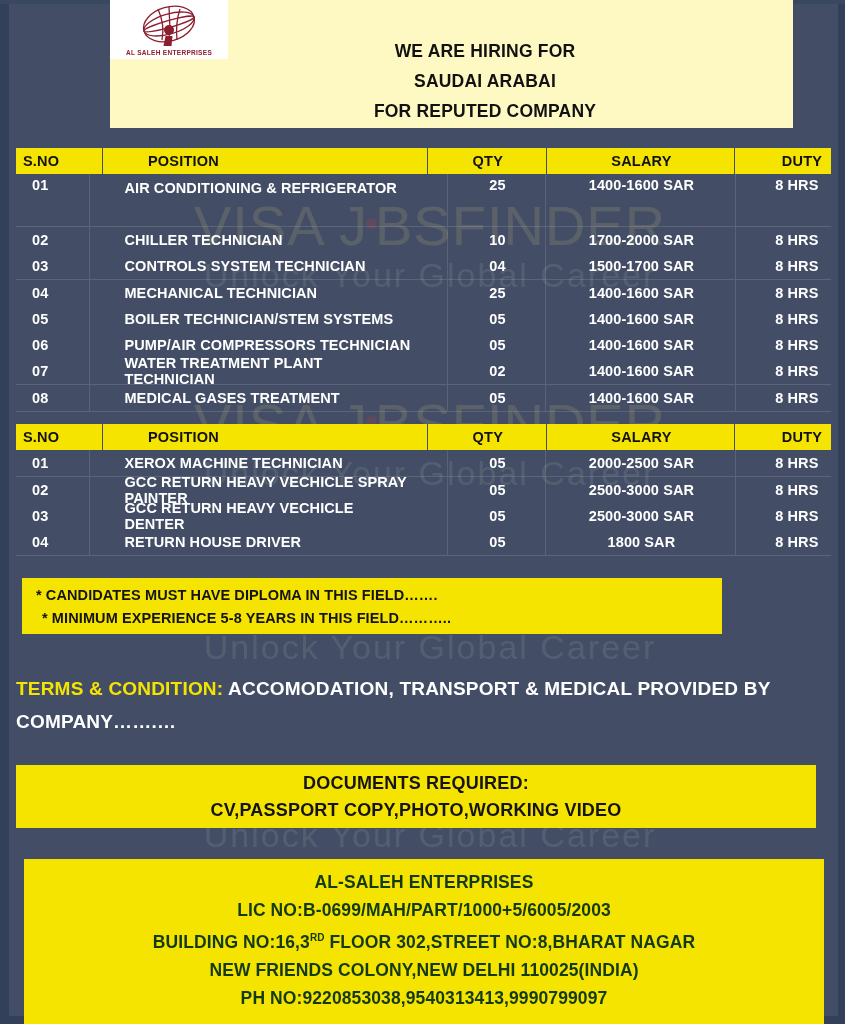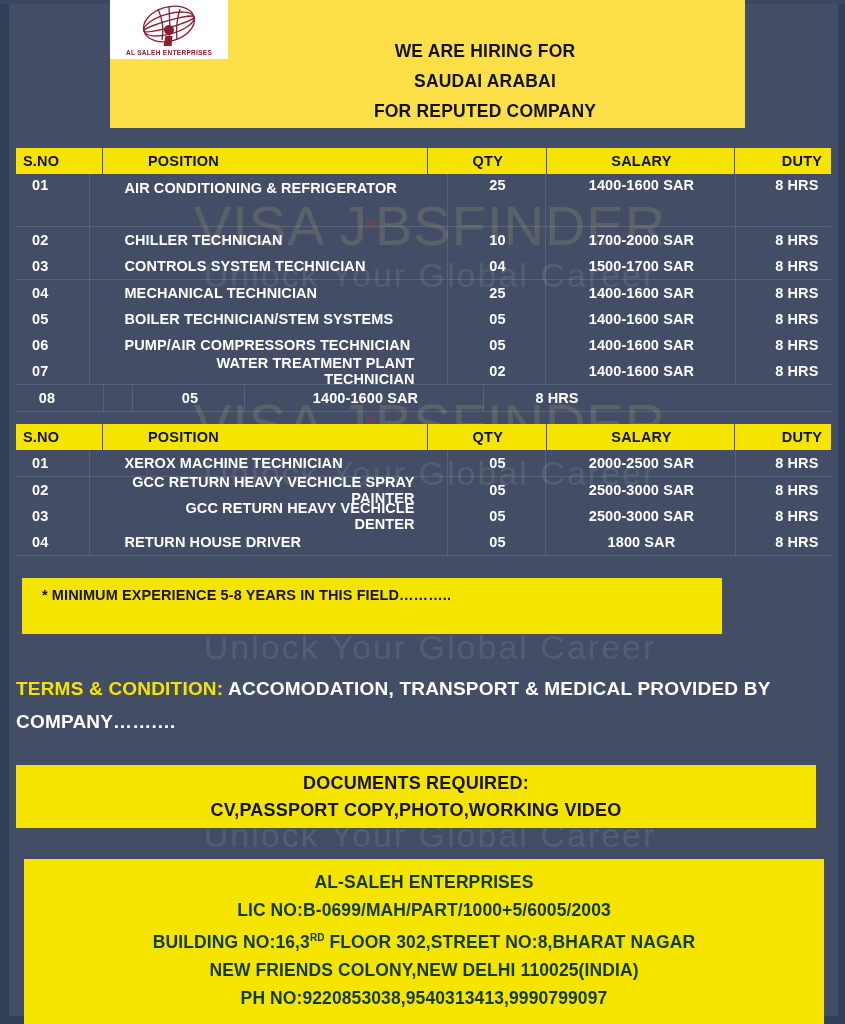--- a/index.html
+++ b/index.html
@@ -85,22 +85,23 @@
     margin: 0 -2px;
   }
 
   
   .header {
     position: absolute;
     left: 110px;
     top: 0;
     width: 635px;
     height: 128px;
-    background: #fde047;
+    background: #fef9c3;
     z-index: 10;
+    padding-left: 48px;
   }
   .logo-box {
     position: absolute;
     left: 0px;
     top: 0px;
     width: 118px;
     height: 59px;
     background: #ffffff;
     overflow: hidden;
   }
@@ -175,21 +176,21 @@
   }
   .trow.body.tall .cell {
     align-items: flex-start;
     padding-top: 3px;
   }
   .cell {
     box-sizing: border-box;
     padding: 0 7px;
   }
   .c-sno    { width: 62px;  justify-content: center; }
-  .c-pos    { width: 420px; text-align: right; }
+  .c-pos    { width: 420px; }
   .c-qty    { width: 58px;  justify-content: center; }
   .c-sal    { width: 185px; justify-content: center; }
   .c-duty   { width: 90px;  justify-content: center; }
 
   .sep-v {
     width: 3px;
     background: transparent;
     border-left: 1px solid rgba(255,255,255,0.12);
   }
   .trow.head .sep-v { border-left: 1px solid #434e66; }
@@ -448,20 +449,21 @@
       <div class="sep-v"></div>
       <div class="cell c-sal">1400-1600 SAR</div>
       <div class="sep-v"></div>
       <div class="cell c-duty">8 HRS</div>
     </div>
     <div class="rowline"></div>
 
     <div class="trow body">
       <div class="cell c-sno">08</div>
       <div class="sep-v"></div>
+      <div class="cell c-pos">MEDICAL GASES TREATMENT</div>
       <div class="sep-v"></div>
       <div class="cell c-qty">05</div>
       <div class="sep-v"></div>
       <div class="cell c-sal">1400-1600 SAR</div>
       <div class="sep-v"></div>
       <div class="cell c-duty">8 HRS</div>
     </div>
     <div class="rowline"></div>
   </div>
 
@@ -524,20 +526,21 @@
       <div class="cell c-qty">05</div>
       <div class="sep-v"></div>
       <div class="cell c-sal">1800 SAR</div>
       <div class="sep-v"></div>
       <div class="cell c-duty">8 HRS</div>
     </div>
     <div class="rowline"></div>
   </div>
 
   <div class="note-box">
+    <div class="note-line">* CANDIDATES MUST HAVE DIPLOMA IN THIS FIELD…….</div>
     <div class="note-line indent">* MINIMUM EXPERIENCE 5-8 YEARS IN THIS FIELD………..</div>
   </div>
 
   <div class="terms">
     <span class="label">TERMS &amp; CONDITION:</span><span> ACCOMODATION, TRANSPORT &amp; MEDICAL PROVIDED BY COMPANY…….…</span>
   </div>
 
   <div class="docs-box">
     <div class="docs-line">DOCUMENTS REQUIRED:</div>
     <div class="docs-line">CV,PASSPORT COPY,PHOTO,WORKING VIDEO</div>

